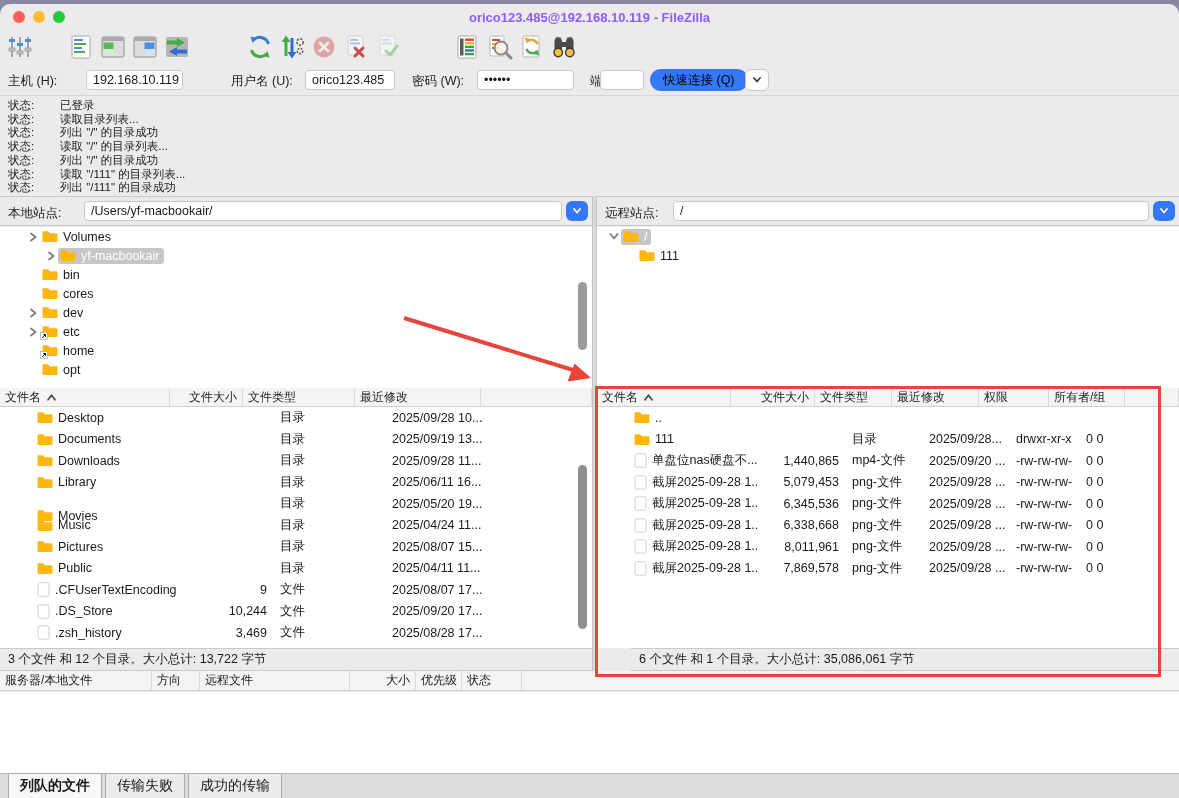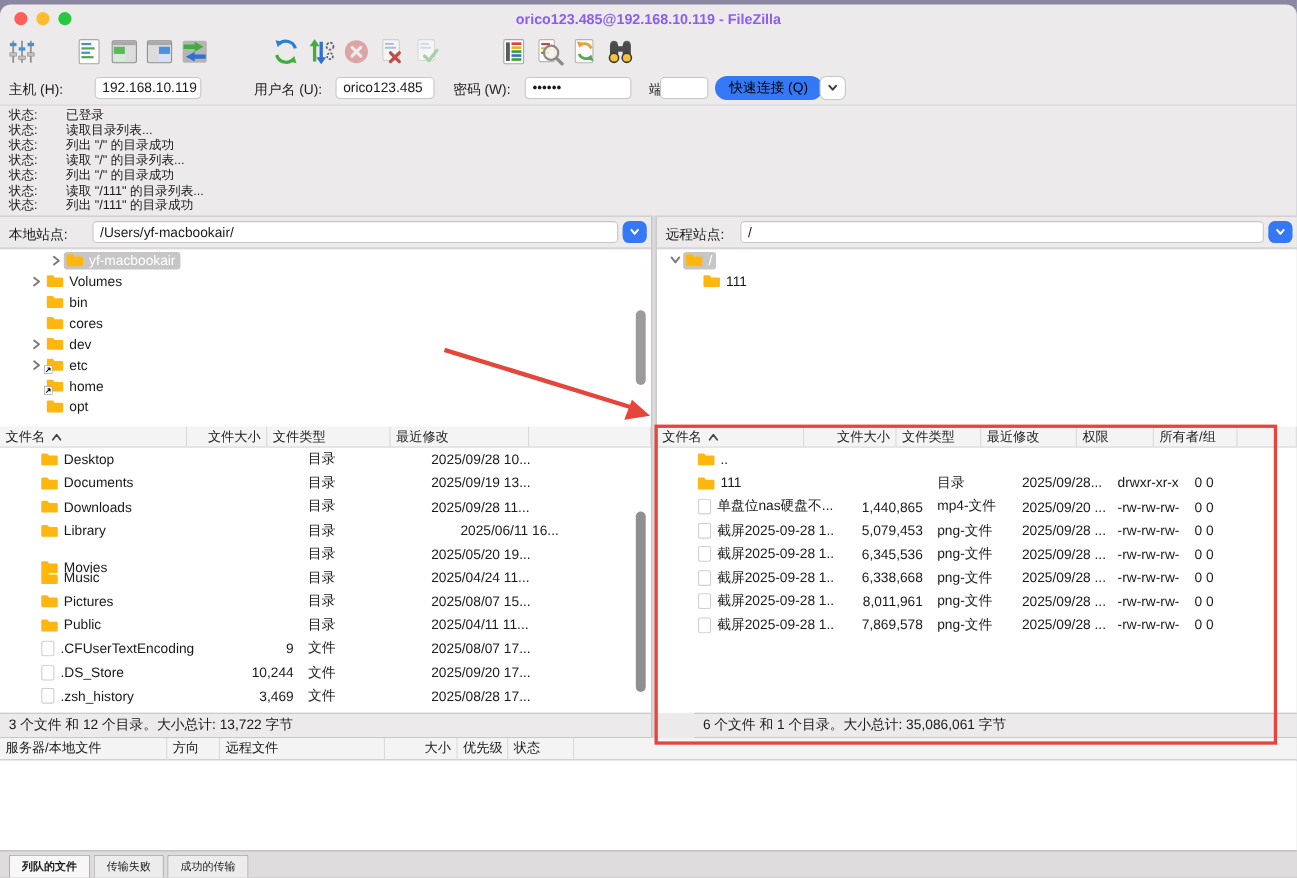--- a/index.html
+++ b/index.html
@@ -55,21 +55,21 @@
   .lrow { height:21.5px; display:flex; align-items:center; font-size:12.5px;padding-left:32px; }
   .cell { padding:0 5px; white-space:nowrap; overflow:hidden; flex:0 0 auto; }
   .cell.r { text-align:right; padding-right:8px; }
   .cell.name { display:flex; align-items:center; }
 
   .statusbar { position:absolute; top:644px; height:23px; background:#eceaeb; border-top:1px solid #c9c7c7; border-bottom:1px solid #c9c7c7; font-size:12.5px; line-height:21px; padding-left:8px; white-space:nowrap; }
 
   .qhead { position:absolute; left:0; top:667px; width:1179px; height:20px; background:#f5f4f4; border-bottom:1px solid #d2d0d0; display:flex; font-size:12px; }
   .qbody { position:absolute; left:0; top:688px; width:1179px; height:81px; background:#fff; }
   .tabbar { position:absolute; left:0; top:769px; width:1179px; height:25px; background:#dedcdc; border-top:1px solid #b9b7b7; display:flex; align-items:flex-end; padding-left:8px; }
-  .qtab { font-size:10px; padding:3px 11px; background:#ececec; border:1px solid #a9a7a7; border-bottom:none; margin-right:3px; border-radius:2px 2px 0 0; }
+  .qtab { font-size:14px; padding:3px 11px; background:#ececec; border:1px solid #a9a7a7; border-bottom:none; margin-right:3px; border-radius:2px 2px 0 0; }
   .qtab.active { font-weight:700; background:#f8f7f7; }
 
   .sb { position:absolute; width:9px; border-radius:4.5px; }
   .sb.tree-sb { left:578px; top:278px; height:68px; background:#9b9b9b; }
   .sb.list-sb { left:578px; top:461px; height:164px; background:#8f8f8f; }
 
   
   .anno-rect { position:absolute; left:595px; top:386px; width:566px; height:291px; border:3px solid var(--anno,#e5453b); z-index:40; pointer-events:none; }
   .anno-arrow { position:absolute; left:0; top:0; z-index:41; pointer-events:none; }
 </style>
@@ -250,48 +250,48 @@
   <div class="sitebar" style="left:0;width:592px">
     <span class="qlabel" style="left:8px">本地站点:</span>
     <span class="qinput" style="left:84px;top:4px;width:478px">/Users/yf-macbookair/</span>
     <span class="qcdd" style="left:566px;top:4px;width:22px;height:20px;background:var(--accent,#3478f6);border:none">
         <svg width="10" height="8" viewBox="0 0 10 8">
           <path d="M2 2 L5 5.5 L8 2" fill="none" stroke="#fff" stroke-width="1.8" stroke-linecap="round" stroke-linejoin="round"></path>
         </svg>
       </span>
   </div>
   <div class="tree" id="local-tree" style="left:0;width:592px">
+      <div class="tree-row" style="padding-left: 26px;">
+        <span class="exp">
+          <svg width="9" height="10" viewBox="0 0 9 10">
+            <path d="M2 1.5 L6.5 5 L2 8.5" fill="none" stroke="#7a7a7a" stroke-width="1.7" stroke-linecap="round" stroke-linejoin="round"></path>
+          </svg>
+        </span>
+        <span class="tree-sel">
+          <span class="ficon">
+            <svg width="16" height="13" viewBox="0 0 16 13">
+              <path d="M0.5 2.2 Q0.5 1.2 1.5 1.2 L5.6 1.2 Q6.3 1.2 6.7 1.8 L7.6 3.2 L14.5 3.2 Q15.5 3.2 15.5 4.2 L15.5 11 Q15.5 12 14.5 12 L1.5 12 Q0.5 12 0.5 11 Z" fill="#ffb70f"></path>
+            </svg>
+          </span>
+          <span class="tree-label">Volumes</span>
+        </span>
+      </div>
       <div class="tree-row" style="padding-left: 44px;">
         <span class="exp">
           <svg width="9" height="10" viewBox="0 0 9 10">
             <path d="M2 1.5 L6.5 5 L2 8.5" fill="none" stroke="#7a7a7a" stroke-width="1.7" stroke-linecap="round" stroke-linejoin="round"></path>
           </svg>
         </span>
         <span class="tree-sel selected">
           <span class="ficon">
             <svg width="16" height="13" viewBox="0 0 16 13">
               <path d="M0.5 2.2 Q0.5 1.2 1.5 1.2 L5.6 1.2 Q6.3 1.2 6.7 1.8 L7.6 3.2 L14.5 3.2 Q15.5 3.2 15.5 4.2 L15.5 11 Q15.5 12 14.5 12 L1.5 12 Q0.5 12 0.5 11 Z" fill="#ffb70f"></path>
             </svg>
           </span>
           <span class="tree-label">yf-macbookair</span>
-        </span>
-      </div>
-      <div class="tree-row" style="padding-left: 26px;">
-        <span class="exp">
-          <svg width="9" height="10" viewBox="0 0 9 10">
-            <path d="M2 1.5 L6.5 5 L2 8.5" fill="none" stroke="#7a7a7a" stroke-width="1.7" stroke-linecap="round" stroke-linejoin="round"></path>
-          </svg>
-        </span>
-        <span class="tree-sel">
-          <span class="ficon">
-            <svg width="16" height="13" viewBox="0 0 16 13">
-              <path d="M0.5 2.2 Q0.5 1.2 1.5 1.2 L5.6 1.2 Q6.3 1.2 6.7 1.8 L7.6 3.2 L14.5 3.2 Q15.5 3.2 15.5 4.2 L15.5 11 Q15.5 12 14.5 12 L1.5 12 Q0.5 12 0.5 11 Z" fill="#ffb70f"></path>
-            </svg>
-          </span>
-          <span class="tree-label">Volumes</span>
         </span>
       </div>
       <div class="tree-row" style="padding-left: 26px;">
         <span class="exp"></span>
         <span class="tree-sel">
           <span class="ficon">
             <svg width="16" height="13" viewBox="0 0 16 13">
               <path d="M0.5 2.2 Q0.5 1.2 1.5 1.2 L5.6 1.2 Q6.3 1.2 6.7 1.8 L7.6 3.2 L14.5 3.2 Q15.5 3.2 15.5 4.2 L15.5 11 Q15.5 12 14.5 12 L1.5 12 Q0.5 12 0.5 11 Z" fill="#ffb70f"></path>
             </svg>
           </span>
@@ -439,21 +439,21 @@
         <div class="cell name" style="width: 170px;">
           <span class="ficon">
             <svg width="16" height="13" viewBox="0 0 16 13">
               <path d="M0.5 2.2 Q0.5 1.2 1.5 1.2 L5.6 1.2 Q6.3 1.2 6.7 1.8 L7.6 3.2 L14.5 3.2 Q15.5 3.2 15.5 4.2 L15.5 11 Q15.5 12 14.5 12 L1.5 12 Q0.5 12 0.5 11 Z" fill="#ffb70f"></path>
             </svg>
           </span>
           <span>Library</span>
         </div>
         <div class="cell r" style="width: 73px;"></div>
         <div class="cell" style="width: 112px;">目录</div>
-        <div class="cell" style="width: 126px; text-align: right;">2025/06/11 16...</div>
+        <div class="cell" style="width: 126px;">2025/06/11 16...</div>
         <div class="cell" style="width: 111px;"></div>
       </div>
       <div class="lrow">
         <div class="cell name" style="width: 170px; margin-top: 24px;">
           <span class="ficon">
             <svg width="16" height="13" viewBox="0 0 16 13">
               <path d="M0.5 2.2 Q0.5 1.2 1.5 1.2 L5.6 1.2 Q6.3 1.2 6.7 1.8 L7.6 3.2 L14.5 3.2 Q15.5 3.2 15.5 4.2 L15.5 11 Q15.5 12 14.5 12 L1.5 12 Q0.5 12 0.5 11 Z" fill="#ffb70f"></path>
             </svg>
           </span>
           <span>Movies</span>

